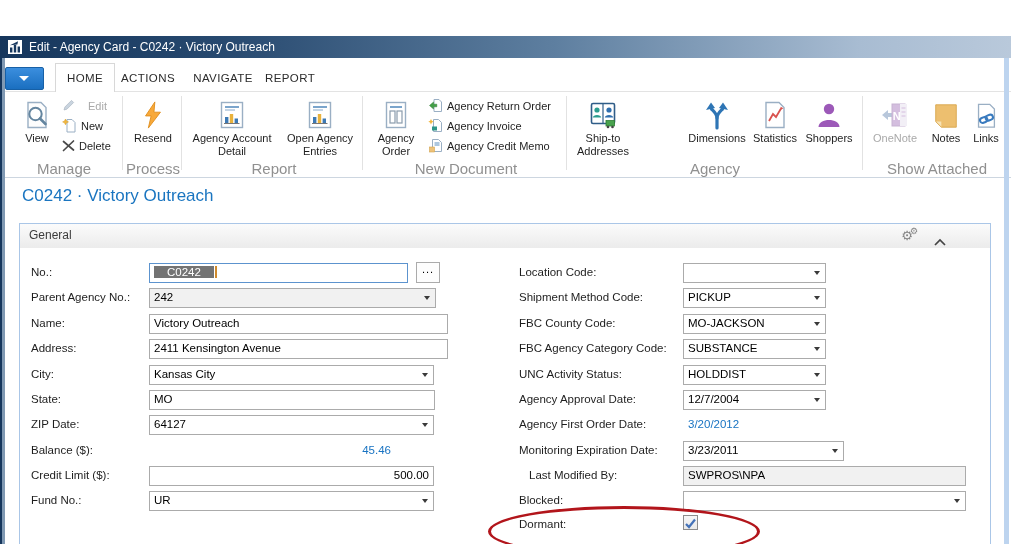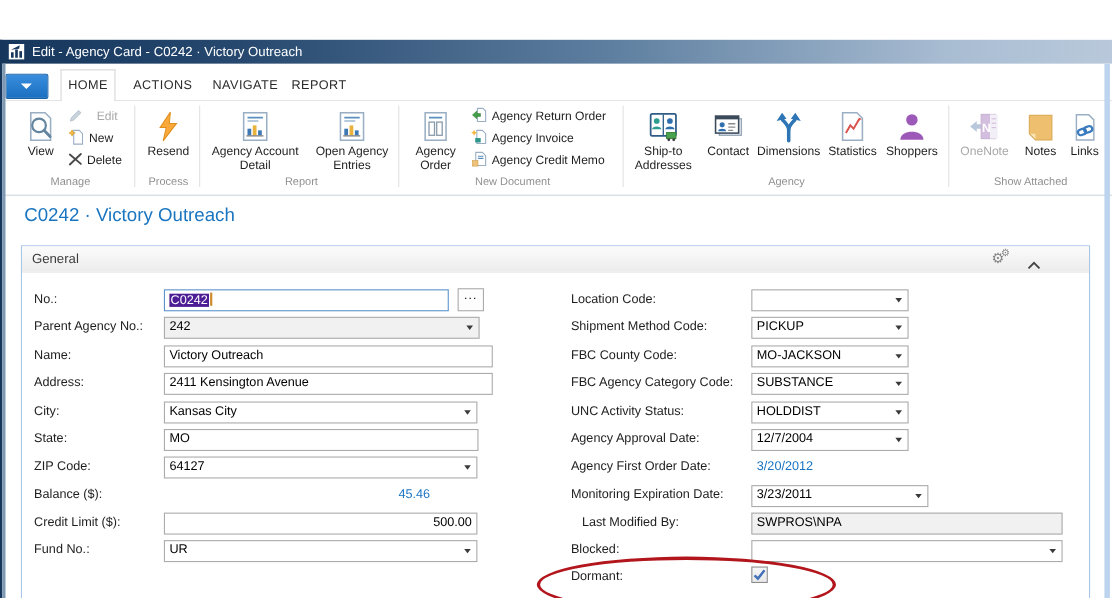--- a/index.html
+++ b/index.html
@@ -21,42 +21,42 @@
 
   
   .ribbon{position:absolute;top:56px;left:0;width:100%;height:85px;background:#fff;}
   .vsep{position:absolute;top:4px;height:74px;width:1px;background:#e2e2e2;}
   .rbl{position:absolute;top:2px;height:78px;text-align:center;cursor:pointer;}
   .ric{height:36px;display:flex;align-items:flex-end;justify-content:center;}
   .rlab{font-size:11px;line-height:13px;color:#1f1f1f;margin-top:2px;}
   .rlab.dis{color:#a9a9a9;}
   .rbs{position:absolute;height:20px;font-size:11px;color:#1f1f1f;white-space:nowrap;display:flex;align-items:center;gap:4px;cursor:pointer;}
   .rbs .dis{color:#a9a9a9;}
-  .rgl{position:absolute;top:68px;font-size:10px;color:#909090;text-align:center;}
+  .rgl{position:absolute;top:68px;font-size:15px;color:#909090;text-align:center;}
   .ribbon-bottom{position:absolute;top:141px;left:0;width:100%;height:1px;background:#cdd6e0;}
 
   
   .pagetitle{position:absolute;left:22px;top:150px;font-size:17px;color:#1a75c0;white-space:nowrap;}
 
   .panel{position:absolute;left:19px;top:187px;width:972px;height:346px;border:1px solid #aac6e7;background:#fff;box-sizing:border-box;}
   .phead{position:absolute;left:0;top:0;width:100%;height:24px;background:linear-gradient(#fbfbfb,#ececec);border-bottom:1px solid #ececec;box-sizing:border-box;}
   .ptext{position:absolute;left:9px;top:4px;font-size:12px;color:#3c3c3c;}
   .gears{position:absolute;right:72px;top:2px;color:#858585;font-family:"DejaVu Sans",sans-serif;font-size:13px;cursor:pointer;}
   .gears .g2{font-size:9px;vertical-align:6px;margin-left:-3px;}
   .collapse{position:absolute;right:44px;top:8px;cursor:pointer;}
 
   
   .lbl{position:absolute;font-size:11.5px;color:#1e1e1e;white-space:nowrap;}
   .fld{position:absolute;height:20px;border:1px solid #ababab;background:#fff;font-size:11.5px;color:#000;box-sizing:border-box;padding:2px 4px;white-space:nowrap;overflow:hidden;}
   .fld.gray{background:#f1f1f1;}
   .fld.right{text-align:right;}
   .fld.focus{border-color:#5c93ce;}
   .dd{cursor:pointer;}
   .dd .arr{position:absolute;right:5px;top:7px;width:0;height:0;border-left:3.5px solid transparent;border-right:3.5px solid transparent;border-top:4px solid #3a3a3a;}
-  .sel{background:#4c1d95;color:#fff;padding:0 1px;text-align:right;}
+  .sel{background:#737373;color:#fff;padding:0 13px;text-align:right;}
   .caret{display:inline-block;width:2px;height:12px;background:#cf8a2d;vertical-align:-2px;margin-left:1px;}
   .vallink{position:absolute;font-size:11.5px;color:#1873c2;white-space:nowrap;}
   .vallink.right{text-align:right;}
   .assist{position:absolute;width:24px;height:21px;border:1px solid #ababab;background:#fdfdfd;text-align:center;font-size:11px;line-height:13px;letter-spacing:1px;box-sizing:border-box;cursor:pointer;}
   .cb{position:absolute;width:15px;height:15px;border:1px solid #8c8c8c;background:linear-gradient(#f6f6f6,#e9e9e9);box-sizing:border-box;cursor:pointer;}
   .redellipse{position:absolute;left:468px;top:282px;width:266px;height:45px;border:3px solid #b2151b;border-radius:50%;z-index:6;pointer-events:none;}
   .showmore{position:absolute;right:14px;top:324px;font-size:11.5px;color:#1b1b1b;display:flex;align-items:flex-end;gap:7px;cursor:pointer;}
 
   
   .frameL1{position:absolute;left:0;top:0;width:2px;height:541px;background:#16365c;z-index:9;}
@@ -79,21 +79,21 @@
           <path d="M3 6.2 L11 2.2 l-.6 3.2 z" fill="#17375e"></path>
         </svg>
     </span>
     <span class="ttext">Edit - Agency Card - C0242 · Victory Outreach</span>
   </div>
 
   <div class="tabrow">
     <div class="menubtn">
         <span class="tri"></span>
       </div>
-    <div class="tab active" style="left:55px;width:50px;">HOME</div>
+    <div class="tab active" style="left:55px;width:60px;">HOME</div>
     <div class="tab" style="left:116px;width:64px;">ACTIONS</div>
     <div class="tab" style="left:188px;width:70px;">NAVIGATE</div>
     <div class="tab" style="left:262px;width:56px;">REPORT</div>
   </div>
 
   <div class="ribbon">
 
     <div class="rbl" style="left:14px;width:46px;">
       <div class="ric">
         <svg width="30" height="30" viewBox="0 0 30 30">
@@ -219,35 +219,20 @@
             <path d="M4.8 17.5c0-3.4 8.4-3.4 8.4 0z" fill="#2c9d8f"></path>
             <circle cx="21" cy="10" r="2.6" fill="#2f6fae"></circle>
             <path d="M16.8 17.5c0-3.4 8.4-3.4 8.4 0z" fill="#2f6fae"></path>
             <rect x="18" y="20.5" width="8.5" height="5.5" fill="#49a24e" stroke="#2f7d33" stroke-width="0.8"></rect>
             <circle cx="20" cy="27" r="1.3" fill="#444"></circle>
             <circle cx="24.5" cy="27" r="1.3" fill="#444"></circle>
           </svg>
       </div>
       <div class="rlab">Ship-to Addresses</div>
     </div>
-    <div class="rbl" style="left:638px;width:48px;">
-      <div class="ric">
-        <svg width="30" height="30" viewBox="0 0 30 30">
-            <rect x="7" y="8" width="20" height="15" fill="#e8edf2" stroke="#98a8b8" stroke-width="1.2"></rect>
-            <rect x="3.5" y="5.5" width="21" height="15.5" fill="#fff" stroke="#3a4a5a" stroke-width="1.4"></rect>
-            <rect x="3.5" y="5.5" width="21" height="3" fill="#3a4a5a"></rect>
-            <circle cx="9.5" cy="13.5" r="2.3" fill="#2f6fae"></circle>
-            <path d="M5.9 19.3c0-2.9 7.2-2.9 7.2 0z" fill="#2f6fae"></path>
-            <line x1="15" y1="12.5" x2="21.5" y2="12.5" stroke="#8a8a8a" stroke-width="1.2"></line>
-            <line x1="15" y1="15.5" x2="21.5" y2="15.5" stroke="#8a8a8a" stroke-width="1.2"></line>
-            <line x1="15" y1="18.5" x2="19.5" y2="18.5" stroke="#8a8a8a" stroke-width="1.2"></line>
-          </svg>
-      </div>
-      <div class="rlab">Contact</div>
-    </div>
     <div class="rbl" style="left:684px;width:66px;">
       <div class="ric">
         <svg width="30" height="30" viewBox="0 0 30 30">
             <path d="M15 28 V18 C15 14 12.5 12 9.5 9" stroke="#2e75b5" stroke-width="3.2" fill="none" stroke-linecap="round"></path>
             <path d="M15 18 C15 14 17.5 12 20.5 9" stroke="#2e75b5" stroke-width="3.2" fill="none" stroke-linecap="round"></path>
             <polygon points="4,10 9,2.5 13,8" fill="#2e75b5"></polygon>
             <polygon points="26,10 21,2.5 17,8" fill="#2e75b5"></polygon>
           </svg>
       </div>
       <div class="rlab">Dimensions</div>
@@ -340,21 +325,21 @@
 
     <div class="lbl" style="left:11px;top:118px;">Address:</div>
     <div class="fld" style="left:129px;top:115px;width:299px;">2411 Kensington Avenue</div>
 
     <div class="lbl" style="left:11px;top:144px;">City:</div>
     <div class="fld dd" style="left:129px;top:141px;width:285px;"><span>Kansas City</span><span class="arr"></span></div>
 
     <div class="lbl" style="left:11px;top:169px;">State:</div>
     <div class="fld" style="left:129px;top:166px;width:286px;">MO</div>
 
-    <div class="lbl" style="left:11px;top:194px;">ZIP Code:</div>
+    <div class="lbl" style="left:11px;top:194px;">ZIP Date:</div>
     <div class="fld dd" style="left:129px;top:191px;width:285px;"><span>64127</span><span class="arr"></span></div>
 
     <div class="lbl" style="left:11px;top:220px;">Balance ($):</div>
     <div class="vallink right" style="left:129px;top:220px;width:242px;">45.46</div>
 
     <div class="lbl" style="left:11px;top:245px;">Credit Limit ($):</div>
     <div class="fld right" style="left:129px;top:242px;width:285px;">500.00</div>
 
     <div class="lbl" style="left:11px;top:270px;">Fund No.:</div>
     <div class="fld dd" style="left:129px;top:267px;width:285px;"><span>UR</span><span class="arr"></span></div>

